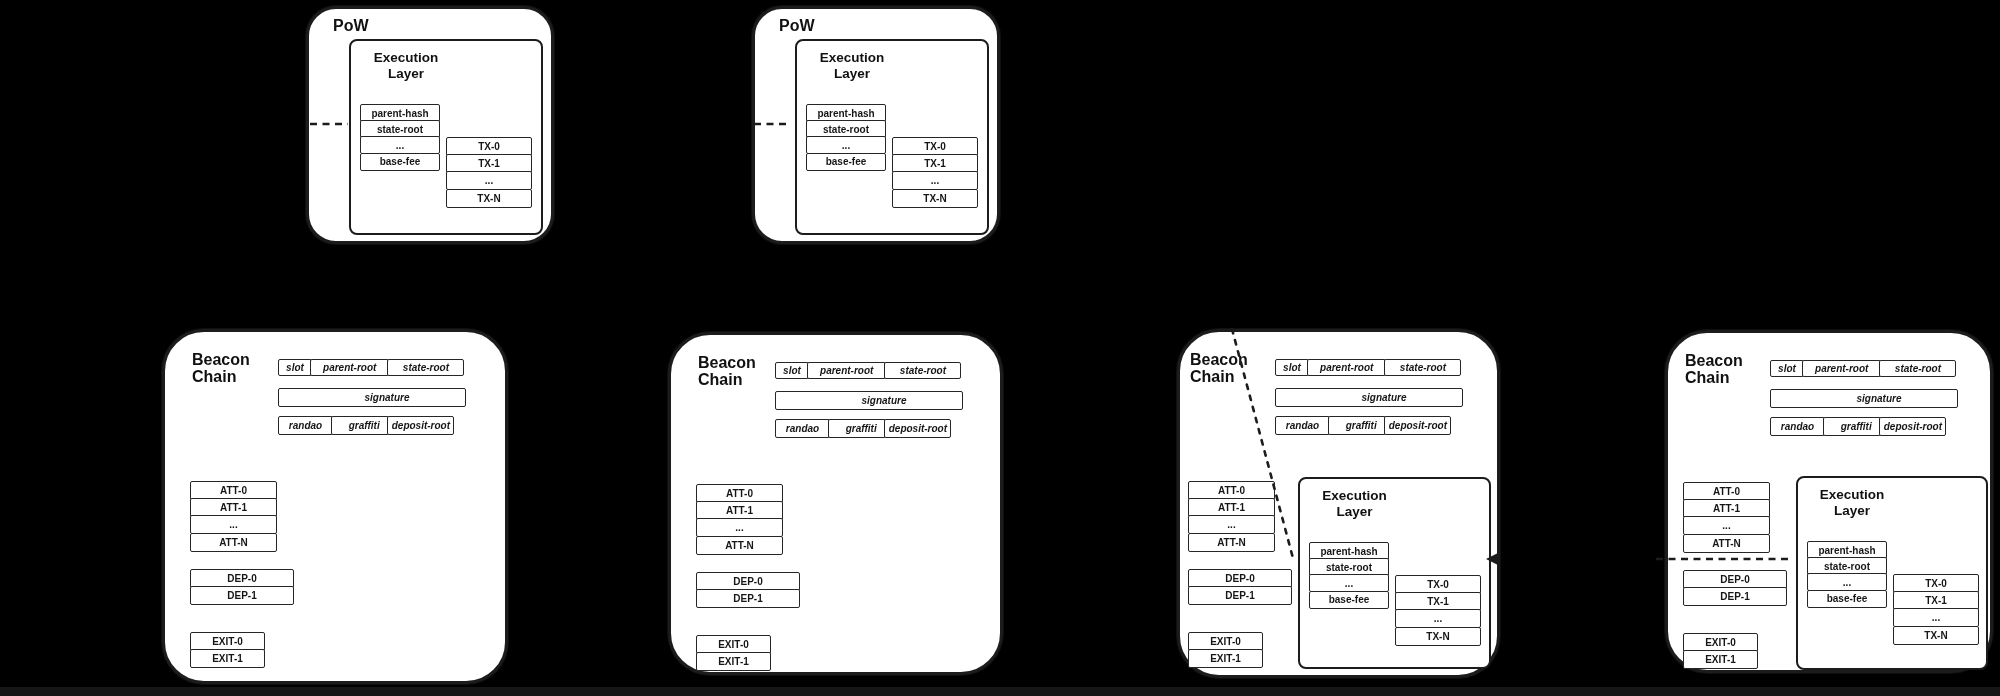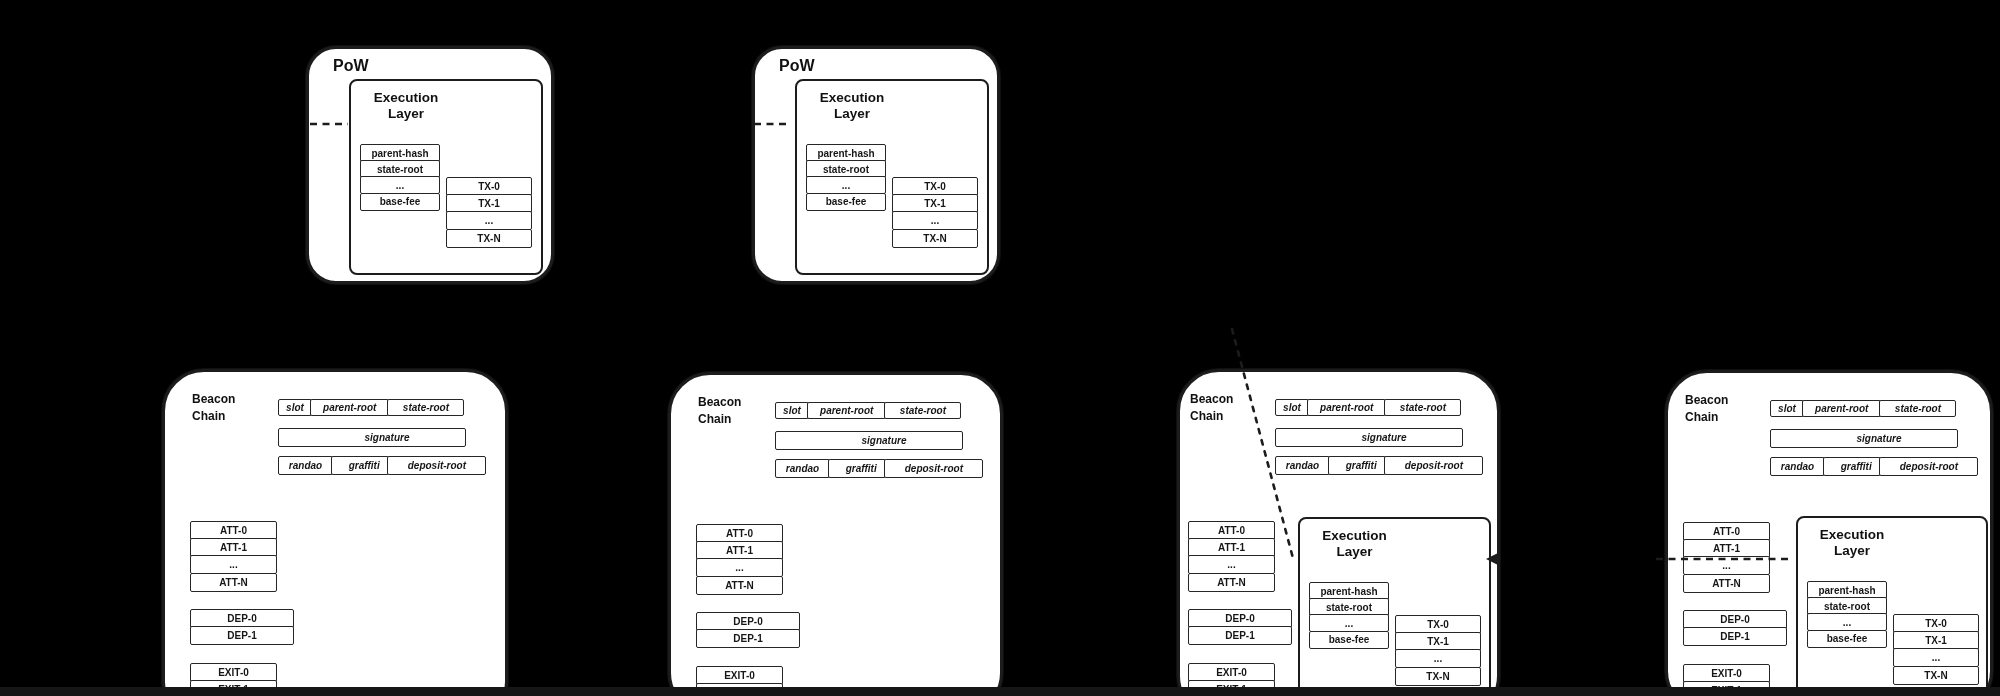--- a/index.html
+++ b/index.html
@@ -7,33 +7,32 @@
     position:relative;width:2000px;height:696px;overflow:hidden;
     background:var(--c-background,#000000);
     font-family:"Liberation Sans",sans-serif;
     -webkit-font-smoothing:antialiased;
   }
   
   .block{
     position:absolute;background:var(--c-box_fill,#ffffff);
     border:3px solid var(--c-stroke,#1c1c1c);box-sizing:border-box;
     box-shadow:0 0 0 1px rgba(255,255,255,.06);
-    margin-top:40px;
   }
   .pow{width:248px;height:238px;border-radius:30px;}
   .p1{left:306px;top:6px;}
   .p2{left:752px;top:6px;}
   .beacon{border-radius:42px;}
   .b1{left:162px;top:329px;width:346px;height:355px;--pl:25px;--hl:113px;}
   .b2{left:668px;top:332px;width:335px;height:343px;--pl:25px;--hl:104px;}
   .b3{left:1177px;top:329px;width:323px;height:349px;--pl:8px;--hl:95px;}
   .b4{left:1665px;top:330px;width:328px;height:343px;--pl:15px;--hl:102px;}
   
   .p-title{position:absolute;left:24px;top:8px;font-size:16px;font-weight:700;color:#111;}
-  .b-title{position:absolute;left:var(--pl,25px);top:19px;font-size:12px;font-weight:700;color:#111;line-height:17px;padding-left:2px;}
+  .b-title{position:absolute;left:var(--pl,25px);top:19px;font-size:16px;font-weight:700;color:#111;line-height:17px;padding-left:2px;}
   
   .exec{
     position:absolute;background:var(--c-box_fill,#ffffff);
     border:2.5px solid var(--c-stroke,#1c1c1c);border-radius:8px;box-sizing:border-box;
     width:194px;height:196px;
   }
   .pow .exec{left:40px;top:30px;}
   .b3 .exec{left:118px;top:145px;width:193px;height:192px;}
   .b4 .exec{left:128px;top:143px;width:192px;height:194px;}
   .e-title{
@@ -48,35 +47,35 @@
     height:19px;white-space:nowrap;
   }
   .stack{position:absolute;}
   .stack .cell + .cell{margin-top:-1.8px;}
   .stack .cell{width:100%;}
   .efields{left:9px;top:63px;width:80px;}
   .efields .cell{height:18px;}
   .txs{left:95px;top:96px;width:86px;}
   .att{left:var(--pl,25px);top:149px;width:87px;}
   .dep{left:var(--pl,25px);top:237px;width:104px;}
-  .exit{left:var(--pl,25px);top:291px;width:87px;}
+  .exit{left:var(--pl,25px);top:300px;width:75px;}
   
   .hdr{position:absolute;left:var(--hl,113px);display:flex;font-style:italic;}
   .hdr .cell + .cell{margin-left:-1.8px;}
   .r1{top:27px;}
   .r1 .cell{height:17px;}
   .r2{top:56px;}
   .r3{top:84px;}
   .c-slot{width:34px;}
   .c-proot{width:79px;}
   .c-sroot{width:77px;}
   .c-full{width:188px;padding-left:30px;}
   .c-randao{width:55px;}
   .c-graffiti{width:58px;padding-left:8px;}
-  .c-droot{width:99px;}
+  .c-droot{width:67px;}
   
   .overlay{position:absolute;left:0;top:0;z-index:10;pointer-events:none;}
   .dash{stroke:var(--c-stroke,#1c1c1c);stroke-width:2.6;fill:none;}
   .dash-h{stroke-dasharray:7 5.5;}
   .dash-d{stroke-dasharray:4.5 7;stroke-linecap:round;}
   .ah{fill:var(--c-stroke,#1c1c1c);}
   
   .bottom-bar{position:absolute;left:0;right:0;bottom:0;height:9px;background:var(--c-bottom_bar,#161616);}
 </style>
 </head>

